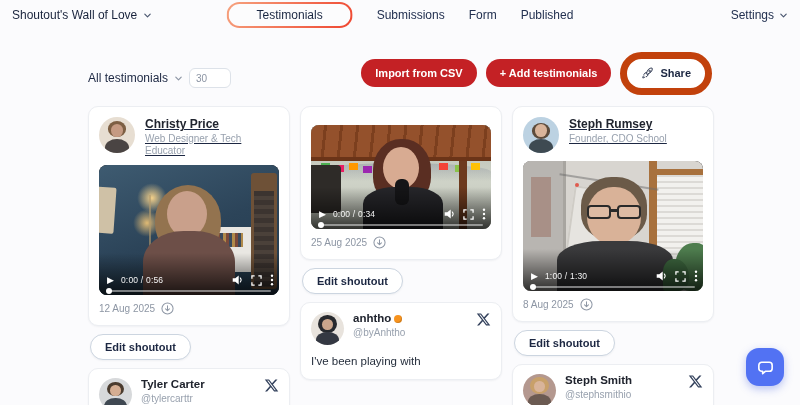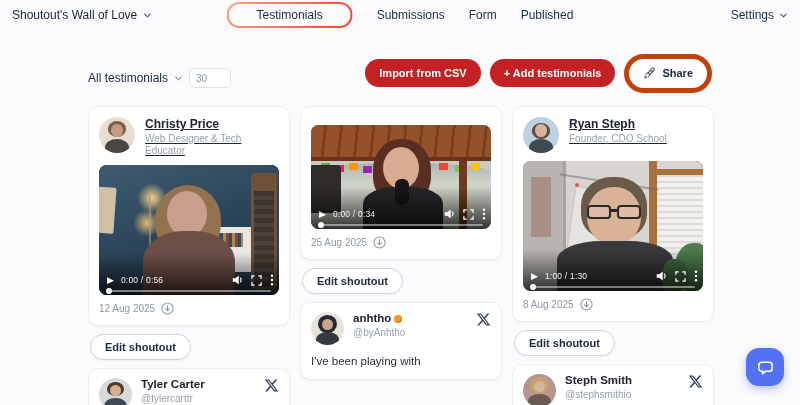--- a/index.html
+++ b/index.html
@@ -21,21 +21,21 @@
   .settings { margin-left:auto; display:flex; align-items:center; gap:5px; font-size:12px; color:#223050; cursor:pointer; }
   .chev { width:9px; height:9px; }
   
   .toolbar { position:absolute; top:57px; left:88px; right:88px; height:32px; display:flex; align-items:center; }
   .filterwrap { display:flex; align-items:center; gap:6px; margin-top:10px; }
   .filter-label { font-size:12px; color:#1c2742; cursor:pointer; }
   .count-input { width:42px; height:20px; border:1px solid #dde2e9; border-radius:6px; background:#fff; font-family:"Liberation Sans",sans-serif; font-size:10px; color:#8b94a3; padding:0 6px; }
   .btns { margin-left:auto; display:flex; align-items:center; gap:9px; }
   .btn { border:none; border-radius:999px; font-family:"Liberation Sans",sans-serif; font-size:11px; font-weight:700; padding:8px 14px; cursor:pointer; display:flex; align-items:center; gap:6px; }
   .btn-red { background:#c42125; color:#fff; }
-  .btn-ghost { background:#fff; color:#1c2742; border:5px solid #c2410c; }
+  .btn-ghost { background:#fff; color:#1c2742; border:7px solid #c2410c; }
   
   .grid { position:absolute; top:106px; left:88px; display:flex; gap:10px; }
   .col { width:202px; display:flex; flex-direction:column; gap:8px; }
   .card { background:#fff; border:1px solid #eceef2; border-radius:10px; padding:10px; box-shadow:0 1px 2px rgba(20,30,60,.05); }
   .chead { display:flex; align-items:flex-start; gap:10px;text-decoration:underline; }
   .avatar { position:relative; width:36px; height:36px; border-radius:50%; overflow:hidden; flex:none; }
   .av-hair,.av-head,.av-body { position:absolute; }
   .av-hair { top:12%; left:24%; width:52%; height:44%; border-radius:50%; }
   .av-head { top:20%; left:33%; width:34%; height:36%; border-radius:50%; }
   .av-body { bottom:-10%; left:16%; width:68%; height:48%; border-radius:50% 50% 0 0; }
@@ -280,21 +280,21 @@
 
     <div class="col">
       <div class="card">
         <div class="chead">
           <div class="avatar" style="background:#bcd2e2;">
             <div class="av-hair" style="background:#5d4c3c; top:16%;"></div>
               <div class="av-head" style="background:#d9b49a;"></div>
               <div class="av-body" style="background:#3e4a52;"></div>
           </div>
           <div>
-            <div class="cname">Ryan Steph</div>
+            <div class="cname">Steph Rumsey</div>
             <div class="crole">Founder, CDO School</div>
           </div>
         </div>
         <div class="video v-tall">
           <div class="pe" style="inset:0; background:#d8d5d0;"></div>
           <div class="pe" style="left:0; top:0; width:40px; height:100%; background:#b8b5b1;"></div>
           <div class="pe" style="left:8px; top:16px; width:20px; height:60px; background:#8a4a3a; opacity:.35;"></div>
           <div class="pe" style="left:40px; top:0; width:3px; height:100%; background:#a8a5a0;"></div>
           <div class="pe" style="left:132px; top:10px; width:50px; height:96px; background:repeating-linear-gradient(180deg,#f2f1ee 0 4px,#dcdad6 4px 6px);"></div>
           <div class="pe" style="left:126px; top:0; width:8px; height:120px; background:#a8713d;"></div>

